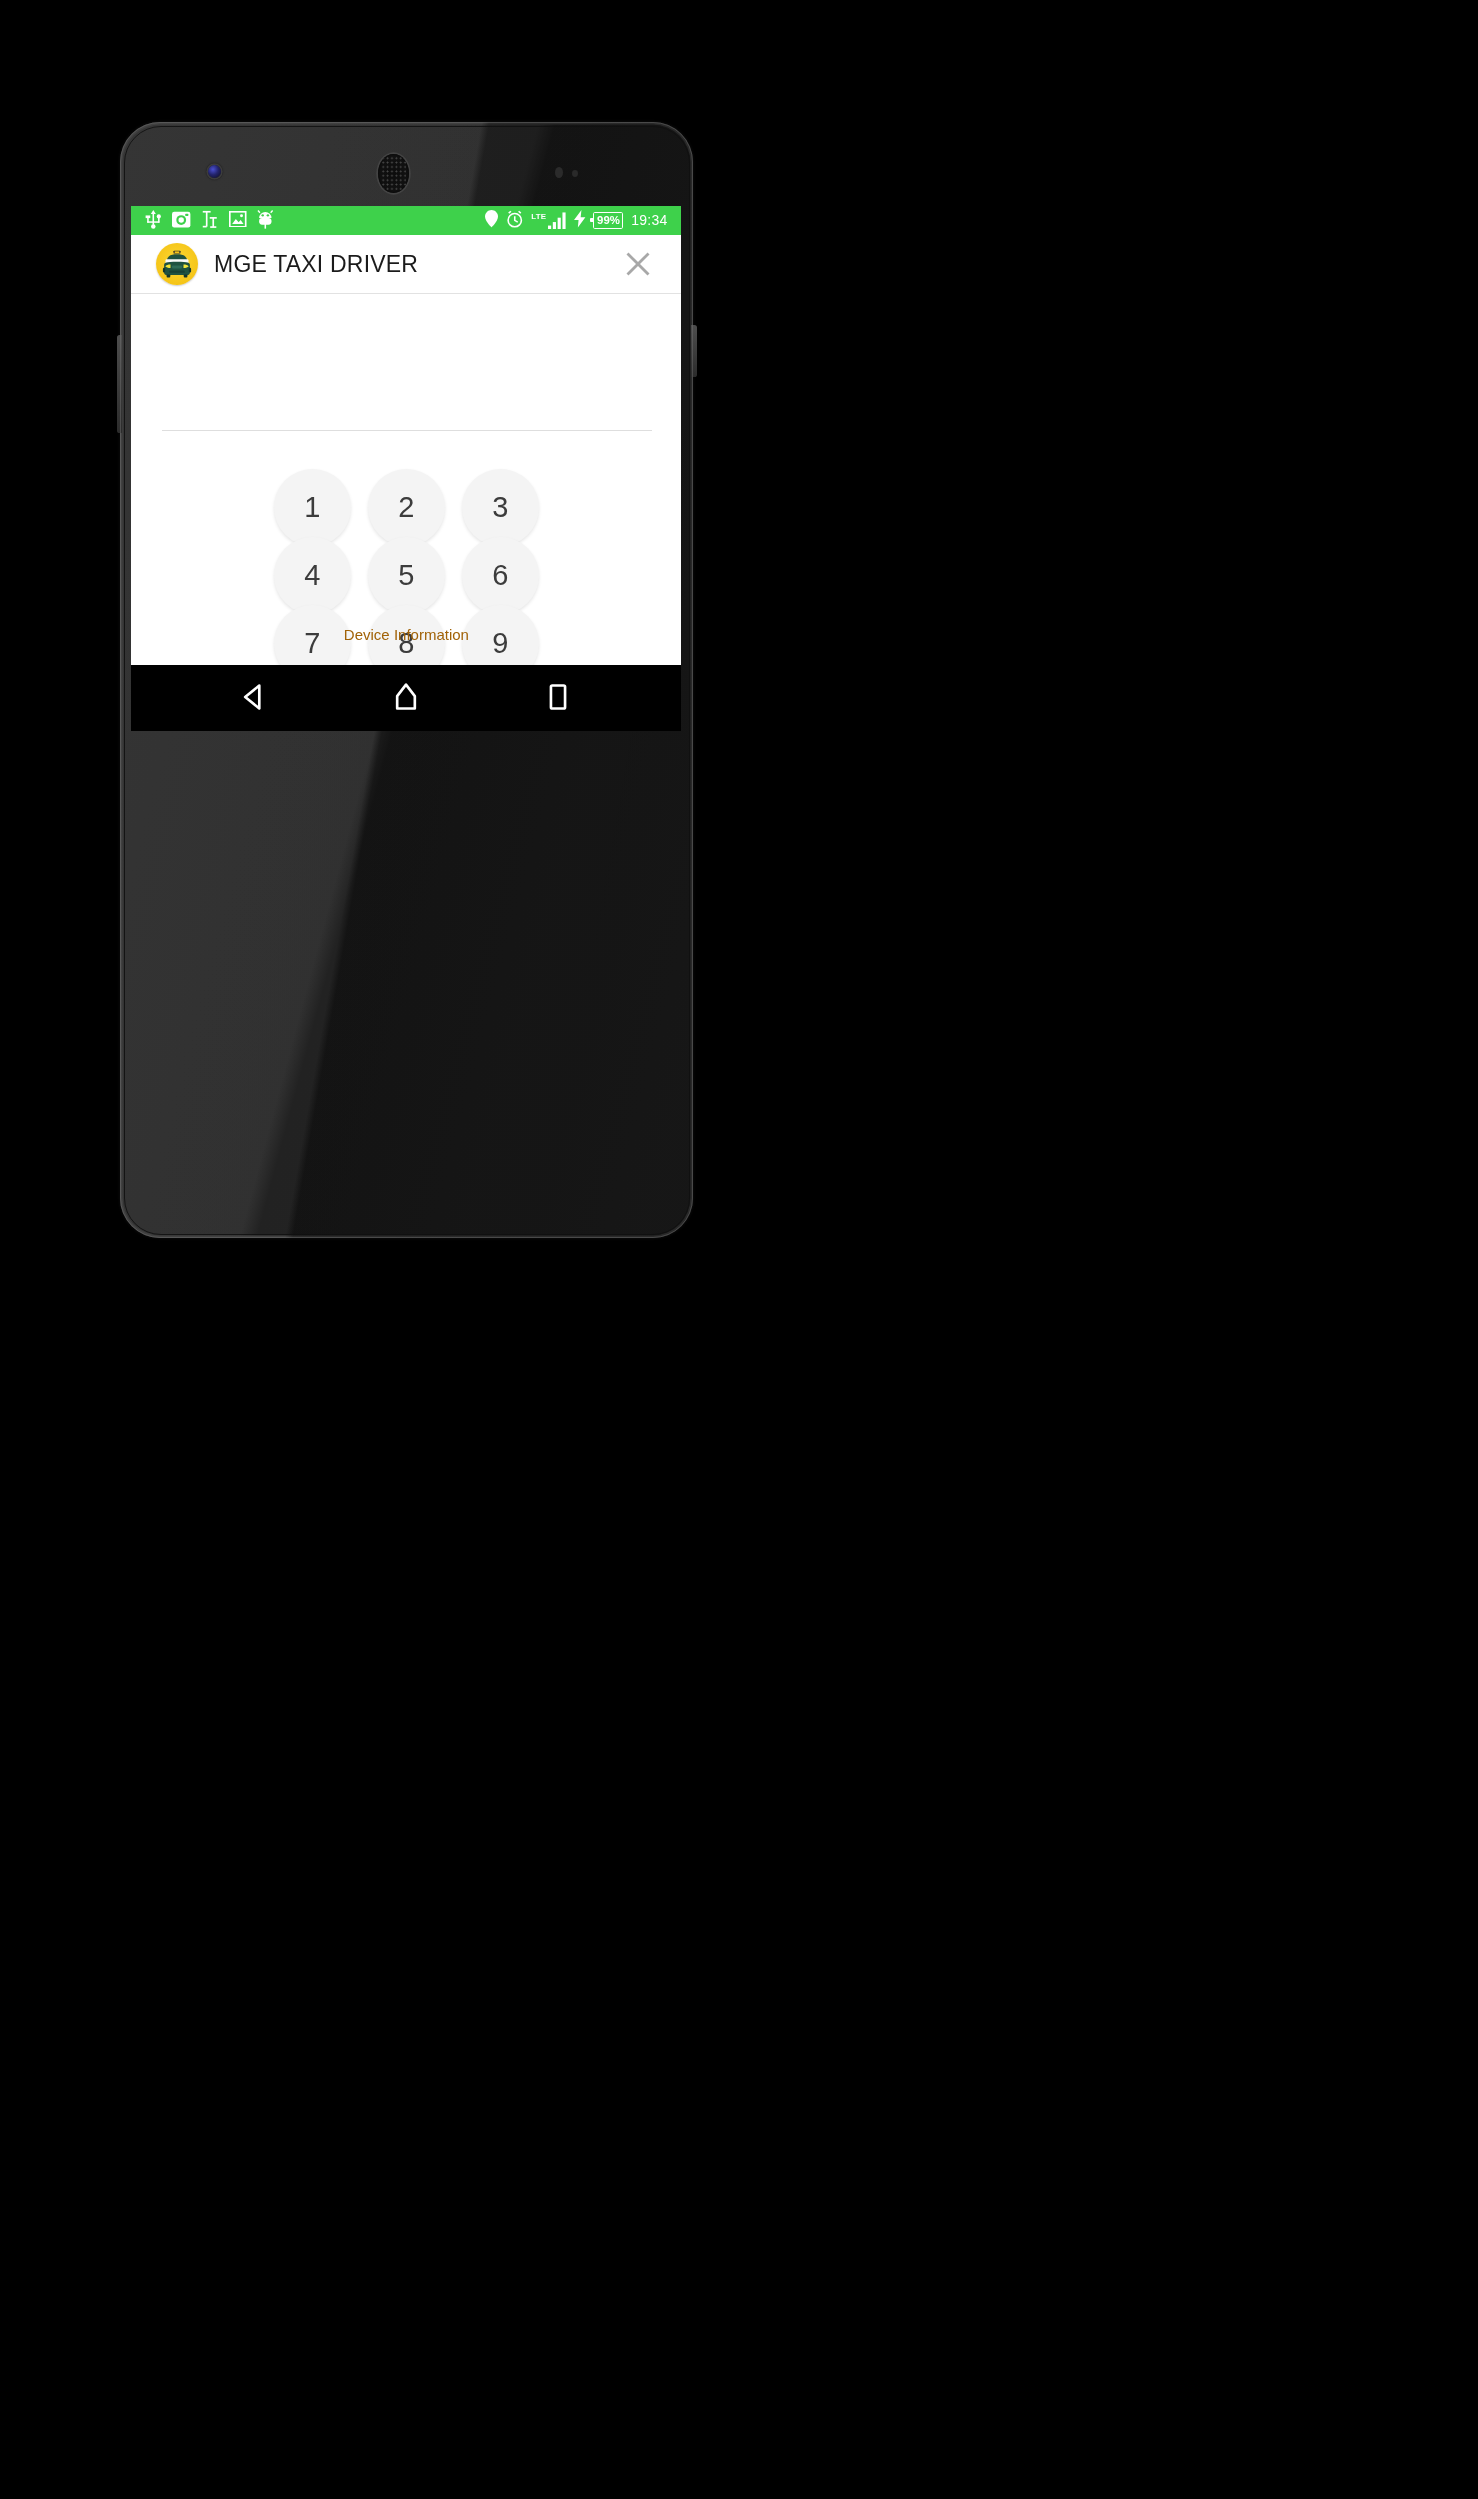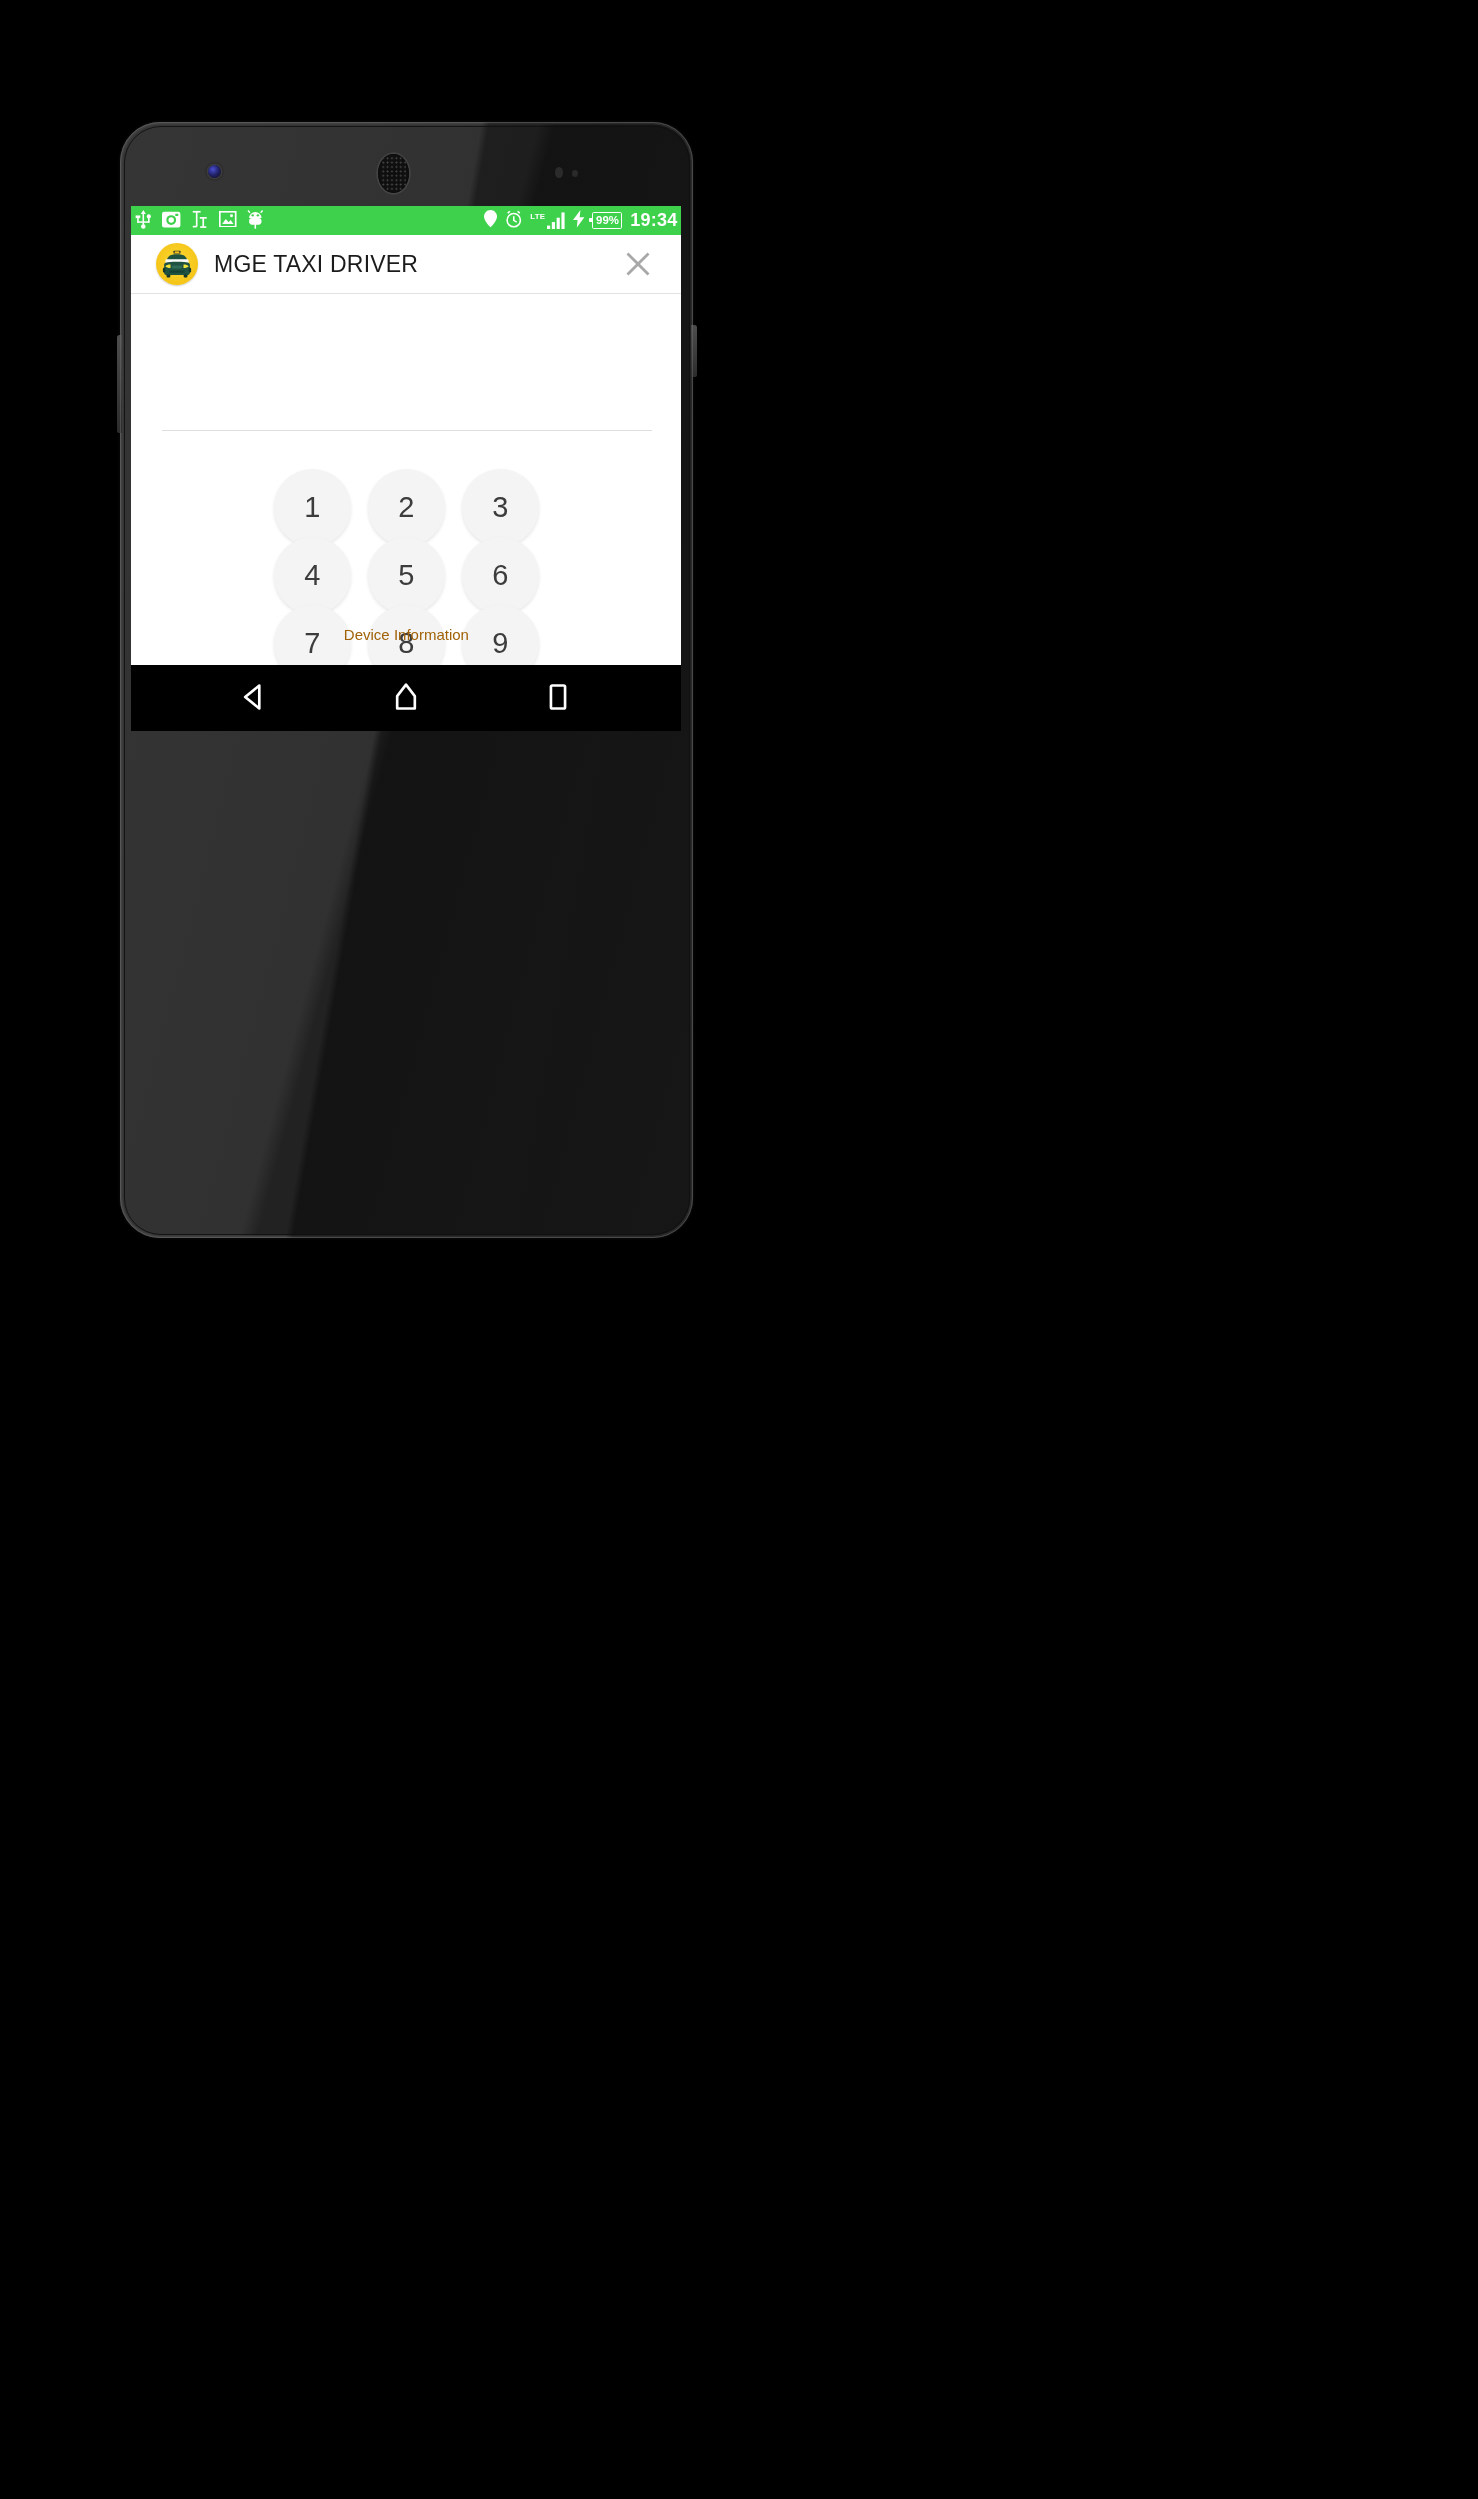--- a/index.html
+++ b/index.html
@@ -123,21 +123,21 @@
     background: #ffffff;
     overflow: hidden;
   }
 
   
   #status-bar {
     height: 29px;
     background: #3ed14b;
     display: flex;
     align-items: center;
-    padding: 0 4px;
+    padding: 0 14px;
     color: #ffffff;
   }
   #status-left {
     display: flex;
     align-items: center;
     gap: 10.5px;
     flex: 1;
   }
   #status-right {
     display: flex;
@@ -159,22 +159,22 @@
   }
   #battery-percent-badge::before {
     content: "";
     position: absolute;
     left: -4.4px; top: 4.4px;
     width: 2.6px; height: 4.4px;
     background: #ffffff;
     border-radius: 0.9px 0 0 0.9px;
   }
   #status-clock {
-    font-size: 18px;
-    font-weight: bold;
+    font-size: 14px;
+    font-weight: normal;
     letter-spacing: 0.2px;
   }
   #lte-label {
     font-size: 7.9px;
     font-weight: bold;
     letter-spacing: 0.2px;
     margin-bottom: 7.9px;
   }
   #signal-group {
     display: flex;

